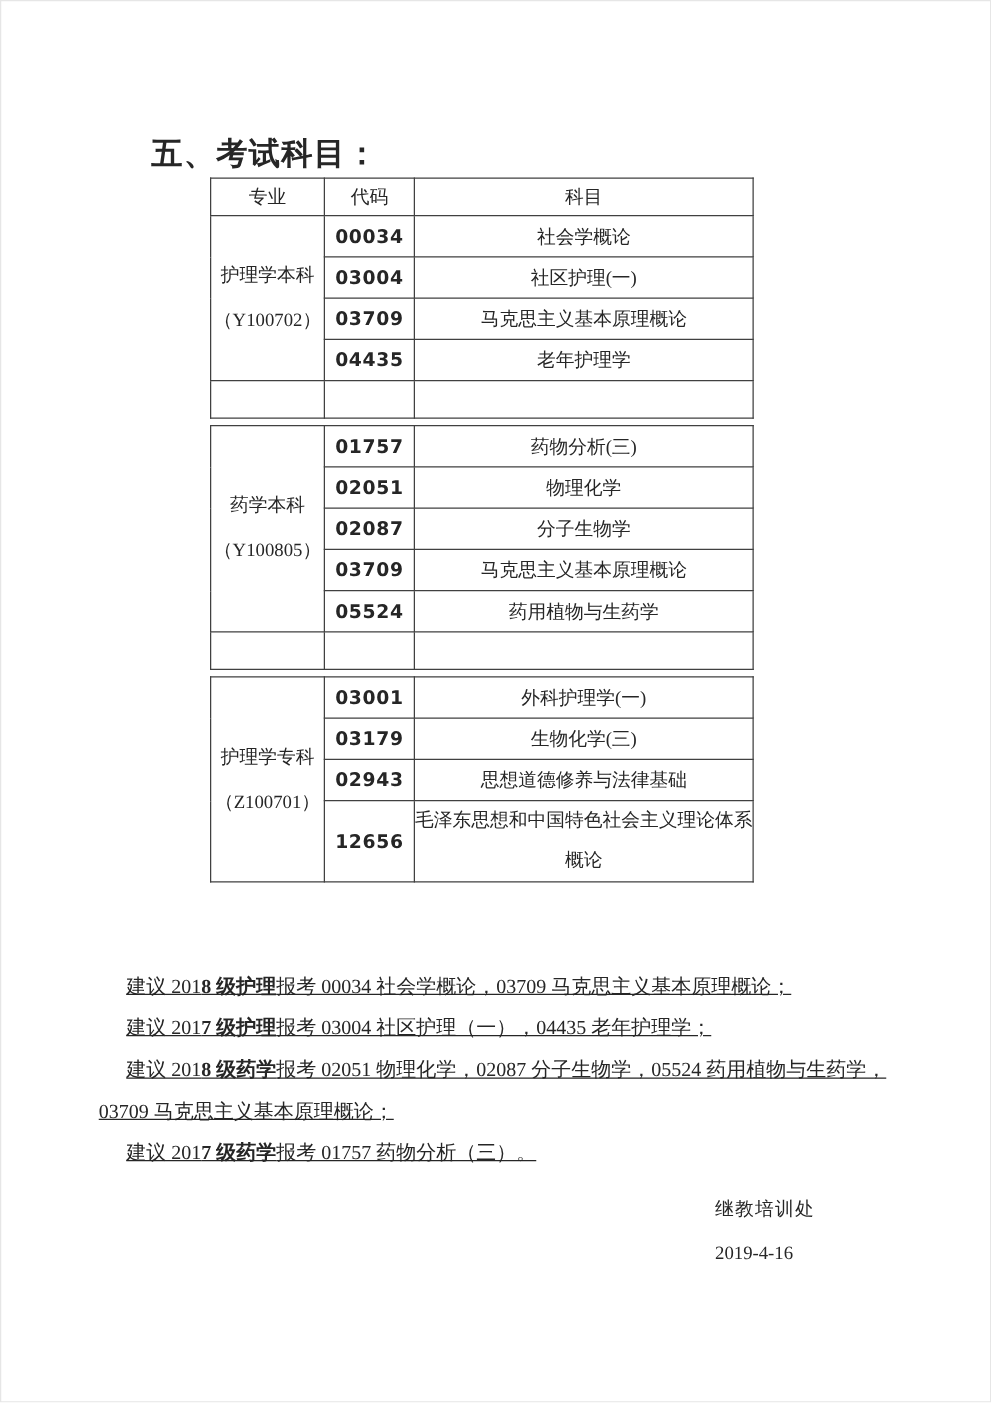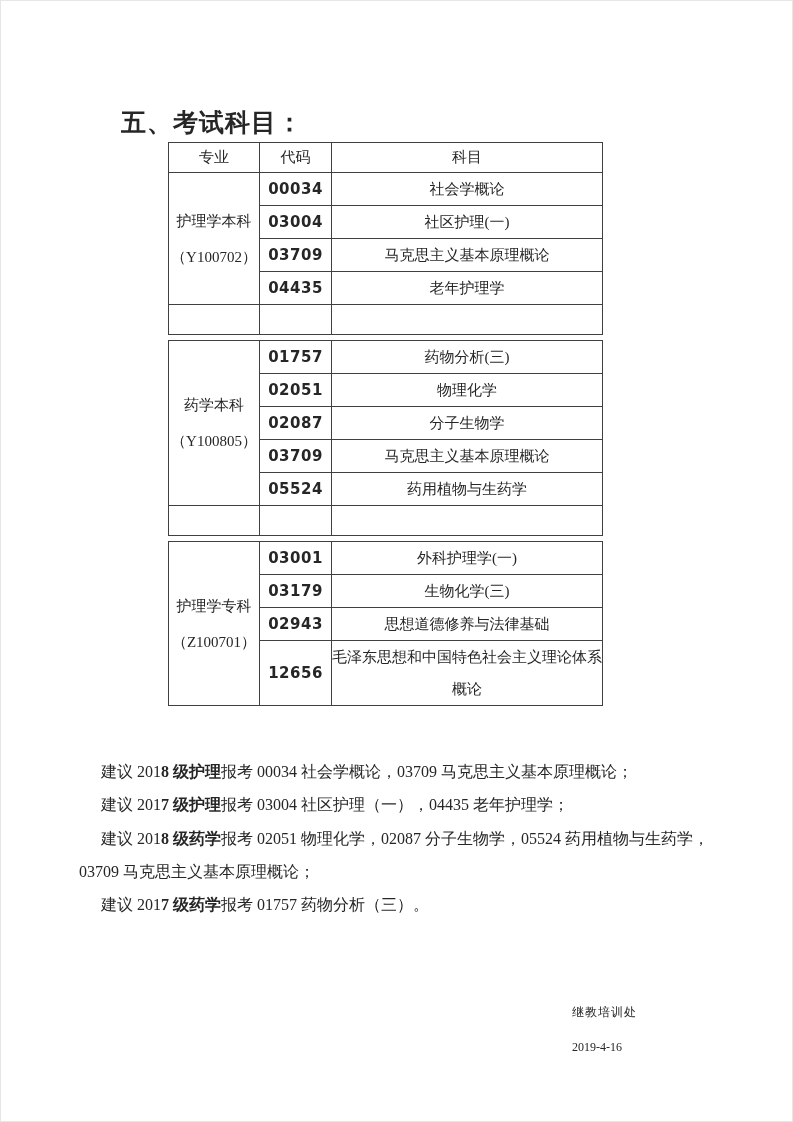--- a/index.html
+++ b/index.html
@@ -44,29 +44,30 @@
   td.code-cell {
     font-family:"DejaVu Sans","Liberation Sans",sans-serif;
     font-size:15px; letter-spacing:0.5px;font-weight:bold;
   }
   td.major-cell { line-height:36px; }
   td.subject-cell { padding:0 2px; }
   td.wrap-cell { line-height:32px; }
 
   
   .suggestions {
-    position:absolute; left:78px; top:754px; width:700px;
+    position:absolute; left:78px; top:772px; width:700px;
     font-size:16px;
+    text-decoration:underline;
   }
   .sline { height:33.3px; line-height:33.3px; white-space:nowrap; }
   .sline.indent { padding-left:22px; }
   .sline b { font-weight:bold; }
 
   
-  .signature { position:absolute; left:571px; top:994px; font-size:12px; }
+  .signature { position:absolute; left:571px; top:950px; font-size:15px; }
   .signature .sig-line { height:35px; line-height:35px; }
   .signature .dept { letter-spacing:1px; }
 </style>
 </head>
 <body>
 
 <div class="page">
 
   <div class="doc-title">五、考试科目：</div>
 

